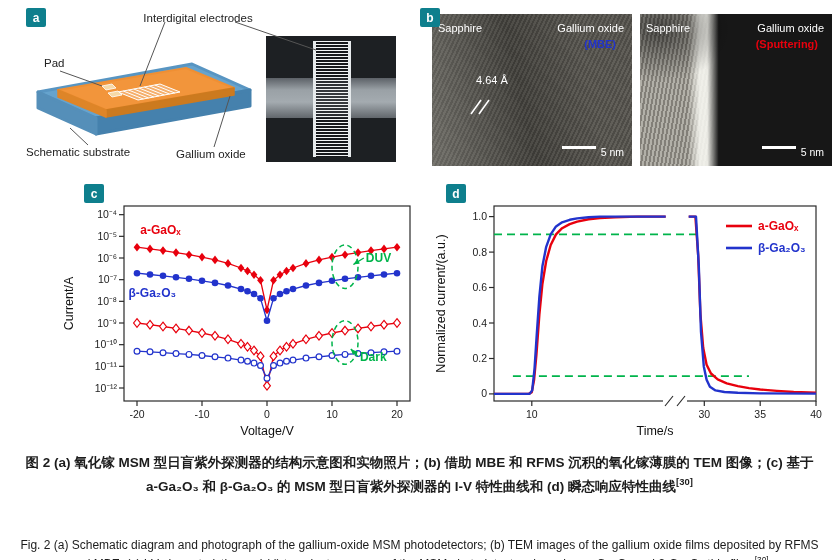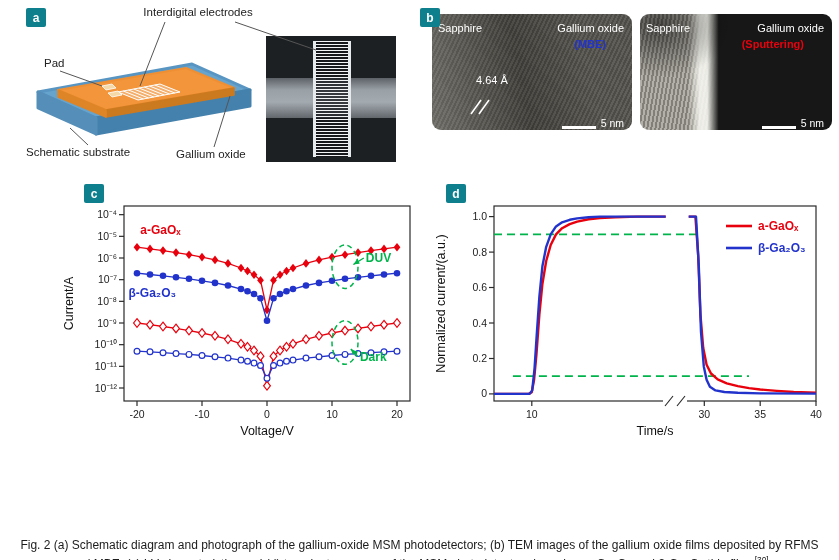--- a/index.html
+++ b/index.html
@@ -11,33 +11,33 @@
   .anno{position:absolute;font-size:11.5px;color:#222;z-index:4;}
   
   .photo{position:absolute;left:266px;top:36px;width:130px;height:126px;background:#1d2023;z-index:1;}
   .photo-band{position:absolute;left:0;top:42px;width:100%;height:40px;
               background:linear-gradient(to bottom,#5c6167,#9aa1a6 30%,#a4abb0 60%,#62676c);}
   .photo-comb{position:absolute;left:47px;top:5px;width:32px;height:116px;
               background:repeating-linear-gradient(to bottom,#f2f4f5 0 1px,rgba(20,22,26,0.75) 1px 3px);
               border-left:3px solid #e6eaec;border-right:3px solid #e6eaec;}
   .a-overlay{position:absolute;left:0;top:0;z-index:2;pointer-events:none;}
   
-  .tem{position:absolute;top:14px;height:116px;z-index:1;border-radius:9px;}
+  .tem{position:absolute;top:14px;height:152px;z-index:1;}
   .tem-mbe{left:432px;width:200px;
     background:
       linear-gradient(78deg, rgba(185,185,178,0.30) 0%, rgba(30,30,28,0.25) 45%, rgba(120,118,112,0.15) 75%),
       repeating-linear-gradient(115deg,#5d5b55 0 2px,#46443f 2px 4px);}
   .tem-sput{left:640px;width:192px;
     background:
       radial-gradient(110px 80px at 10% 10%, rgba(0,0,0,0.55), rgba(0,0,0,0) 65%),
       linear-gradient(90deg, rgba(0,0,0,0) 0 25%, rgba(246,246,240,0.9) 31% 35%, #171717 41% 100%),
       repeating-linear-gradient(100deg,#b2b0a8 0 2px,#827f78 2px 4px);}
   .tem-label{position:absolute;color:#fff;font-size:11px;white-space:nowrap;}
   .method{font-weight:bold;}
-  .scalebar{position:absolute;right:8px;bottom:1px;display:flex;align-items:flex-end;gap:5px;}
+  .scalebar{position:absolute;right:8px;bottom:8px;display:flex;align-items:flex-start;gap:5px;}
   .scalebar .bar{width:34px;height:3px;background:#fff;}
   .scalebar .txt{color:#fff;font-size:10.5px;}
   .lattice-marks{position:absolute;left:36px;top:84px;}
   
   .chart{position:absolute;z-index:1;}
   svg text{font-family:"Liberation Sans",sans-serif;}
   .tick{font-size:10.5px;fill:#222;}
   .axlabel{font-size:12.5px;fill:#111;}
   .ann{font-size:12px;font-weight:bold;}
   
@@ -88,44 +88,44 @@
     </g>
     <g stroke="#555" stroke-width="1">
       <line x1="165" y1="22" x2="140" y2="86"></line>
       <line x1="235" y1="22" x2="316" y2="50"></line>
       <line x1="60" y1="71" x2="102" y2="86"></line>
       <line x1="88" y1="145" x2="70" y2="128"></line>
       <line x1="214" y1="147" x2="230" y2="96"></line>
     </g>
   </svg>
 
-  <span class="anno" style="left:118px;top:6px;width:160px;text-align:center">Interdigital electrodes</span>
+  <span class="anno" style="left:118px;top:12px;width:160px;text-align:center">Interdigital electrodes</span>
   <span class="anno" style="left:44px;top:57px">Pad</span>
   <span class="anno" style="left:26px;top:146px">Schematic substrate</span>
   <span class="anno" style="left:176px;top:148px">Gallium oxide</span>
 
   <div class="tem tem-mbe">
     <span class="tem-label" style="left:6px;top:8px">Sapphire</span>
     <span class="tem-label" style="right:8px;top:8px">Gallium oxide</span>
-    <span class="tem-label method" style="right: 26px; top: 24px; color: rgb(34, 51, 204);">(MBE)</span>
+    <span class="tem-label method" style="right: 16px; top: 24px; color: rgb(34, 51, 204);">(MBE)</span>
     <span class="tem-label" style="left:44px;top:60px">4.64 Å</span>
     <svg class="lattice-marks" width="26" height="18" viewBox="0 0 26 18">
       <line x1="3" y1="16" x2="13" y2="2" stroke="#fff" stroke-width="1.6"></line>
       <line x1="11" y1="16" x2="21" y2="2" stroke="#fff" stroke-width="1.6"></line>
     </svg>
     <div class="scalebar">
       <div class="bar"></div>
       <span class="txt">5 nm</span>
     </div>
   </div>
 
   <div class="tem tem-sput">
     <span class="tem-label" style="left:6px;top:8px">Sapphire</span>
     <span class="tem-label" style="right:8px;top:8px">Gallium oxide</span>
-    <span class="tem-label method" style="right: 28px; top: 24px; color: rgb(232, 0, 13);">(Sputtering)</span>
+    <span class="tem-label method" style="right: 14px; top: 24px; color: rgb(232, 0, 13);">(Sputtering)</span>
     <div class="scalebar">
       <div class="bar"></div>
       <span class="txt">5 nm</span>
     </div>
   </div>
 
   <svg id="iv-chart" class="chart" style="left:58px;top:196px" width="365" height="250" viewBox="0 0 365 250">
       <rect x="66" y="10" width="286" height="195" fill="none" stroke="#2a2a2a" stroke-width="1.2"></rect>
       <line x1="79" x2="79" y1="205" y2="210" stroke="#2a2a2a" stroke-width="1.2"></line>
       <text class="tick" x="79" y="222" text-anchor="middle">-20</text>
@@ -304,15 +304,16 @@
       <polyline fill="none" stroke="#e8000d" stroke-width="2.4" stroke-linejoin="round" points="64.0,197.9 98.8,197.9 101.8,196.1 104.1,183.7 106.4,158.9 109.4,118.1 112.4,88.0 116.2,65.0 120.7,49.0 126.0,38.4 132.1,32.2 139.7,28.1 147.2,25.6 158.6,23.3 169.9,22.1 185.0,21.2 207.7,20.6 235.7,20.6"></polyline>
       <polyline fill="none" stroke="#e8000d" stroke-width="2.4" stroke-linejoin="round" points="258.7,20.6 265.4,20.6 268.2,59.6 270.4,118.1 273.2,151.8 276.6,168.7 281.0,177.5 287.7,183.4 296.7,187.3 307.8,190.1 319.0,192.1 330.2,193.5 346.9,194.9 363.7,196.0 386.0,196.7"></polyline>
       <polyline fill="none" stroke="#2233cc" stroke-width="2.4" stroke-linejoin="round" points="64.0,197.9 99.6,197.9 102.2,194.4 104.5,173.1 106.7,139.4 109.4,100.4 112.4,70.3 116.2,50.8 120.7,38.4 126.0,30.4 132.1,26.3 139.7,23.8 147.2,22.4 158.6,21.3 169.9,20.6 235.7,20.6"></polyline>
       <polyline fill="none" stroke="#2233cc" stroke-width="2.4" stroke-linejoin="round" points="258.7,20.6 266.0,20.6 268.8,70.3 271.0,135.9 273.8,170.4 276.6,183.7 279.9,190.8 285.5,194.4 294.4,196.0 307.8,196.8 330.2,197.4 386.0,197.6"></polyline>
       <line x1="296" y1="30" x2="322" y2="30" stroke="#e8000d" stroke-width="2.6"></line>
       <text class="ann" x="328" y="34" fill="#e8000d">a-GaOₓ</text>
       <line x1="296" y1="52" x2="322" y2="52" stroke="#2233cc" stroke-width="2.6"></line>
       <text class="ann" x="328" y="56" fill="#2233cc">β-Ga₂O₃</text>
     </svg>
 
+  <div class="cap cap-zh"><span>图 2  (a) 氧化镓 MSM 型日盲紫外探测器的结构示意图和实物照片；(b) 借助 MBE 和 RFMS 沉积的氧化镓薄膜的 TEM 图像；(c) 基于 a-Ga₂O₃ 和 β-Ga₂O₃ 的 MSM 型日盲紫外探测器的 I-V 特性曲线和 (d) 瞬态响应特性曲线</span><sup>[30]</sup></div>
   <div class="cap cap-en"><span>Fig. 2  (a) Schematic diagram and photograph of the gallium-oxide MSM photodetectors; (b) TEM images of the gallium oxide films deposited by RFMS and MBE; (c) I-V characteristics and (d) transient response of the MSM photodetectors based on a-Ga₂O₃ and β-Ga₂O₃ thin films</span><sup>[30]</sup></div>
 
 </div>
 
 </body></html>

